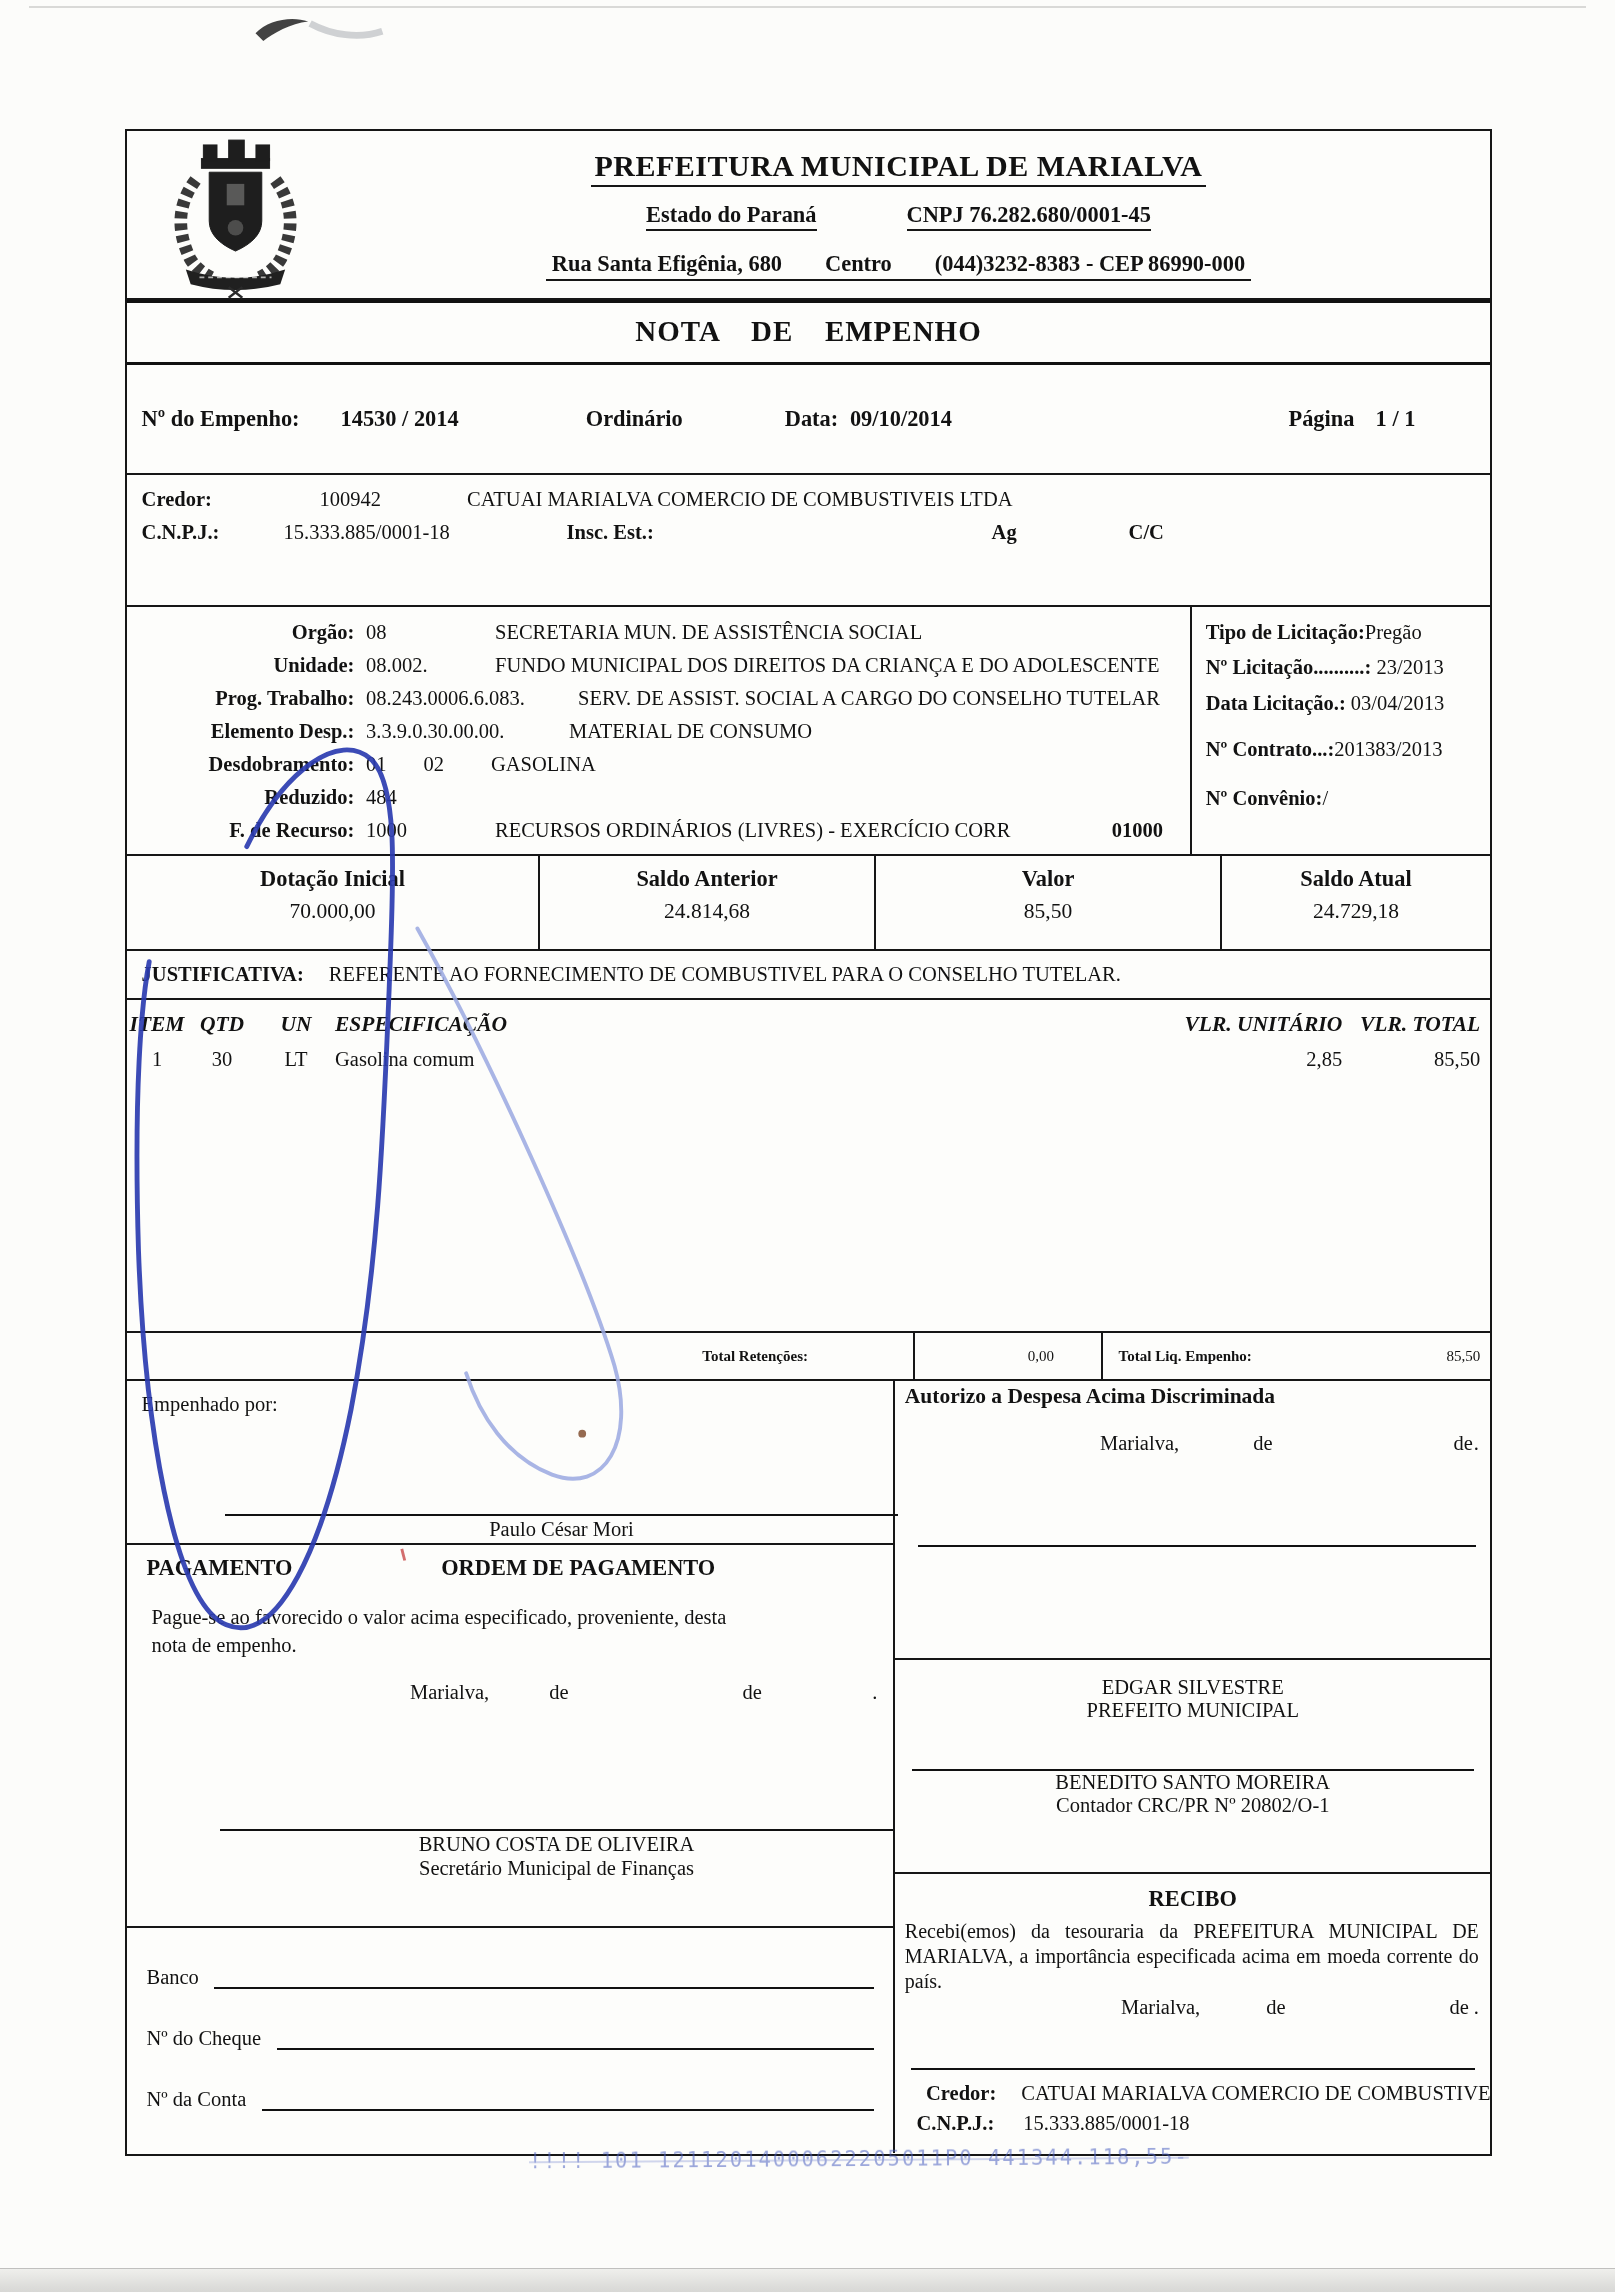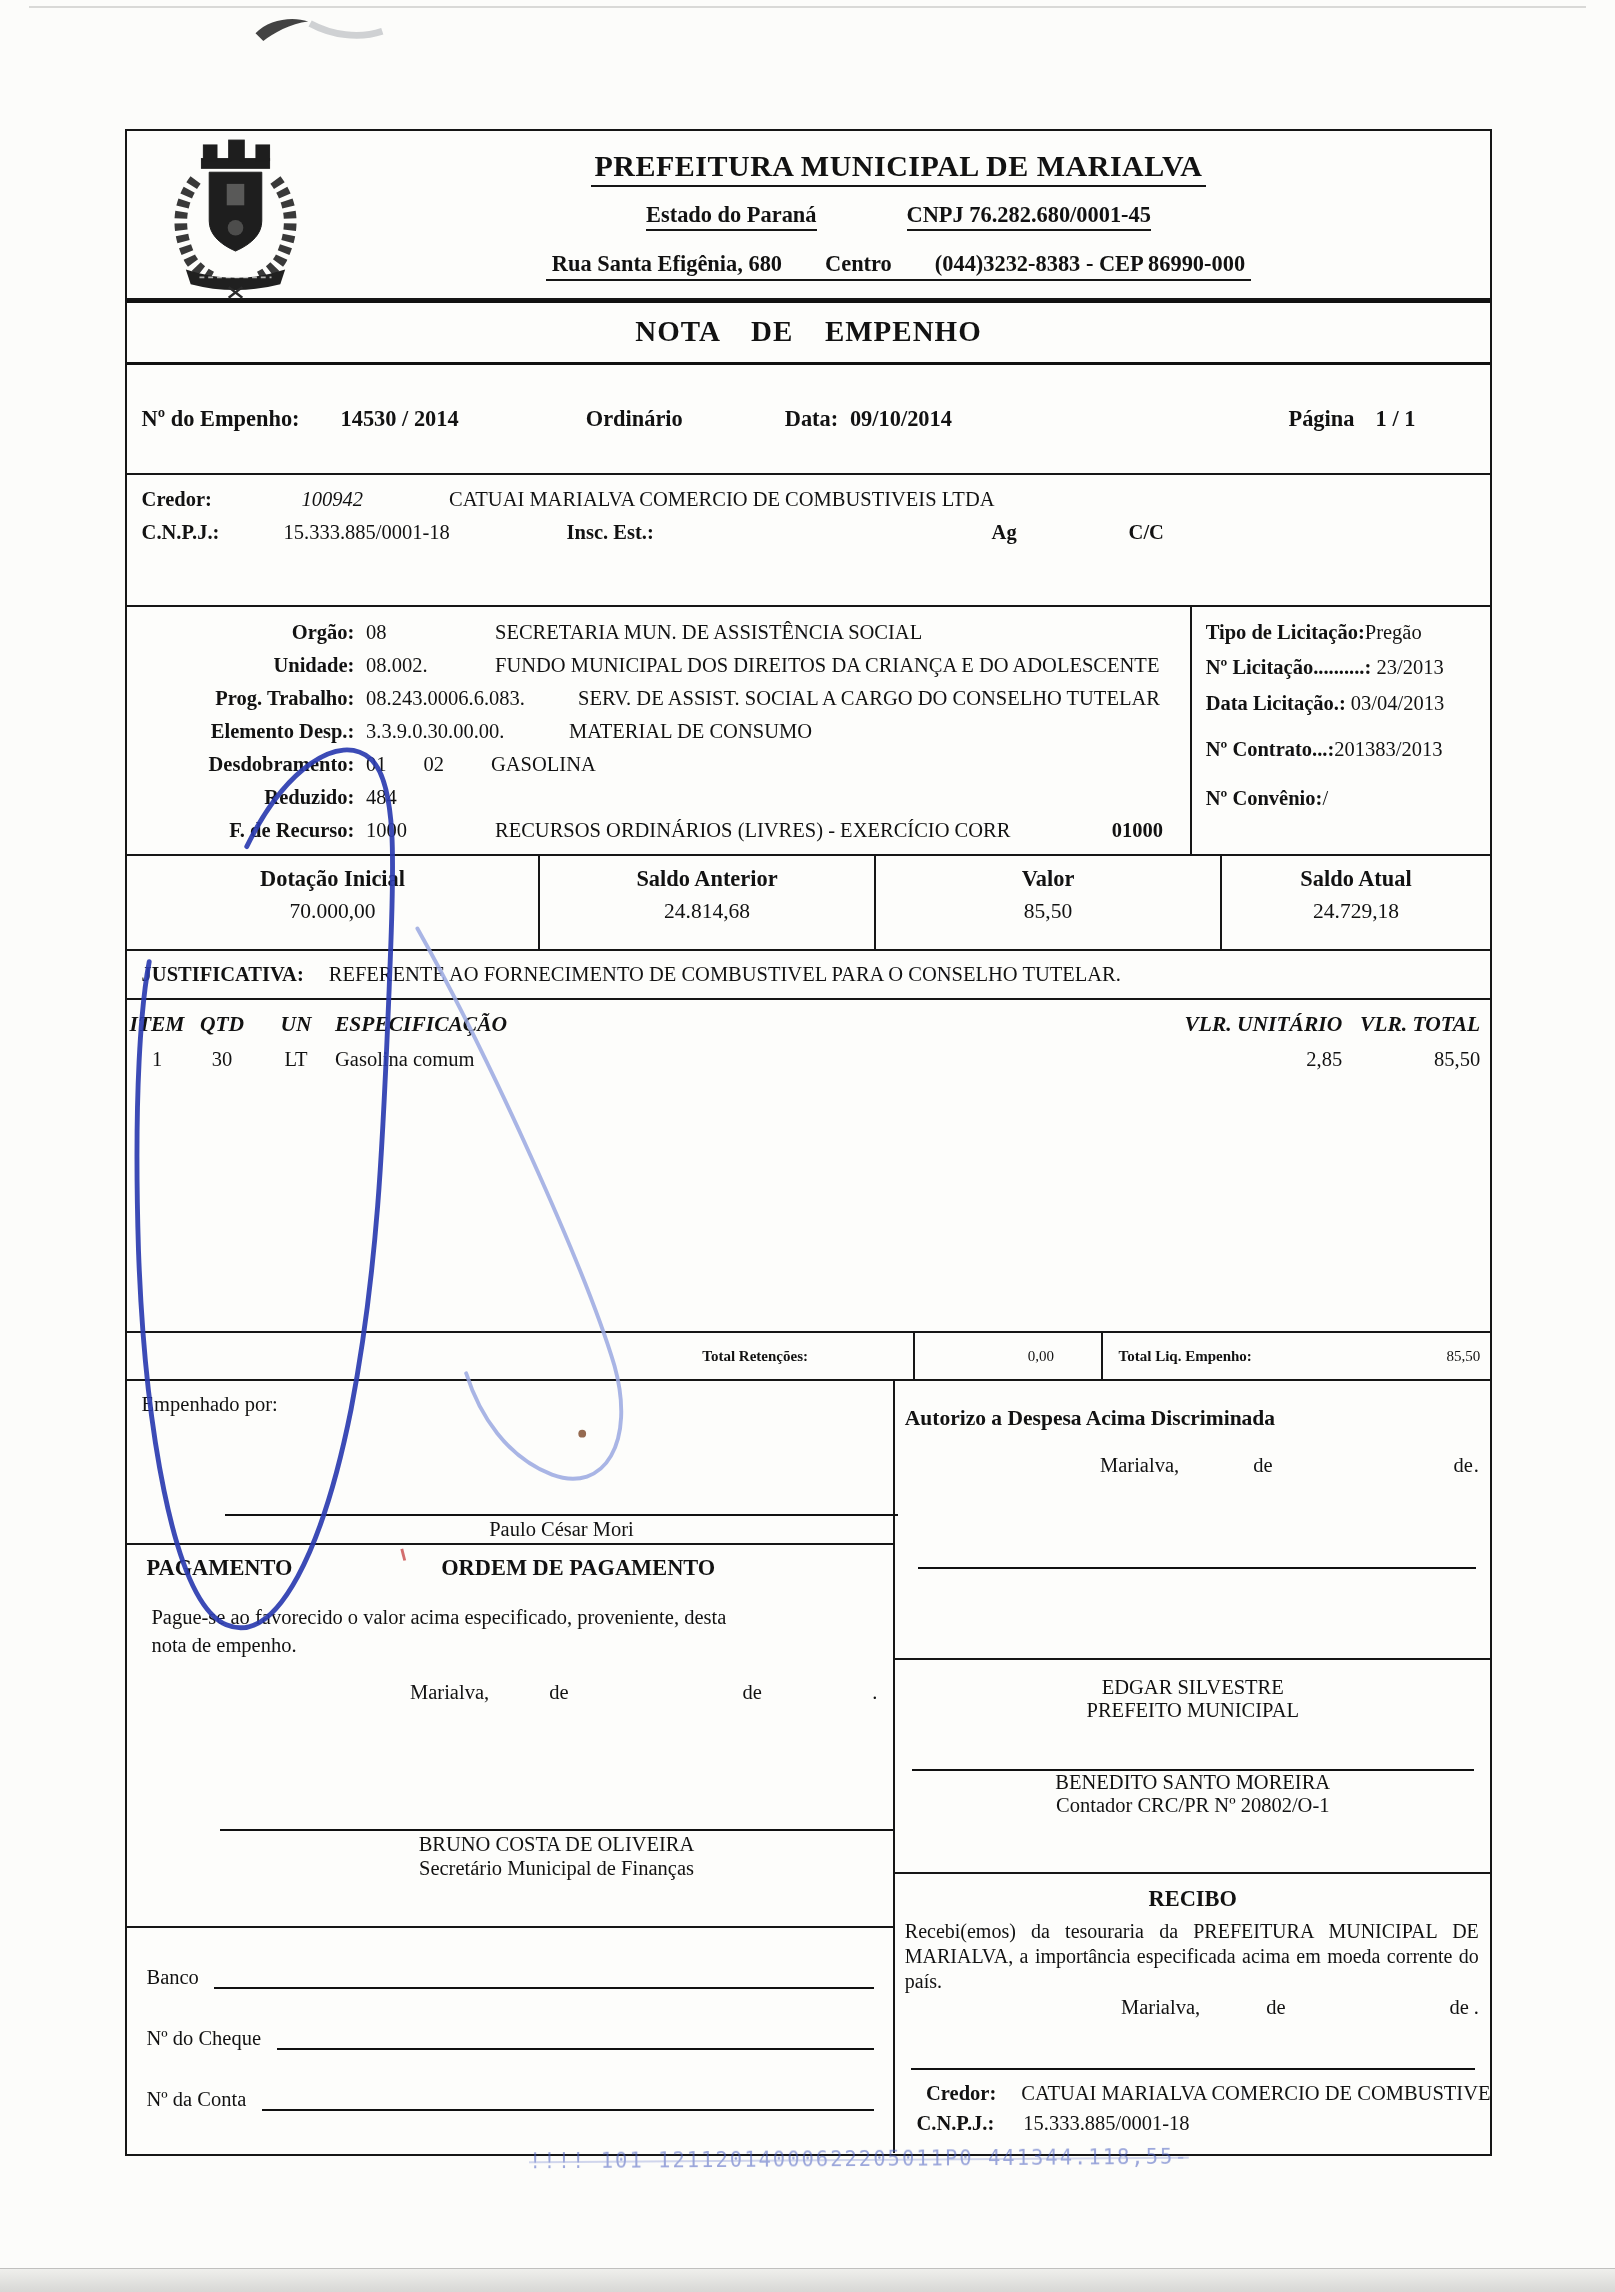--- a/index.html
+++ b/index.html
@@ -40,21 +40,21 @@
   .emp-type { font-weight:bold; margin-left:127px; }
   .emp-data { font-weight:bold; margin-left:102px; }
   .emp-date { font-weight:bold; margin-left:11.7px; }
   .emp-page { font-weight:bold; margin-left:auto; margin-right:60px; }
   .emp-page .pgv { margin-left:15.6px; }
 
   
   .credor-sec { height:132px; border-bottom:2.9px solid #161616; padding:7.8px 0 0 14.6px; font-size:20.5px; }
   .cr-row { display:flex; height:33px; align-items:center; position:relative; }
   .cr-label { font-weight:bold; width:115px; }
-  .cr-code { margin-left:45px;font-style:italic; }
+  .cr-code { margin-left:63px; }
   .cr-name { margin-left:86px; }
   .cr-end-val { margin-left:27px; }
   .cr-cnpj-val { margin-left:27px; width:224px; }
   .cr-insc { font-weight:bold; margin-left:59px; }
   .cr-ag { position:absolute; left:850px; font-weight:bold; }
   .cr-cc { position:absolute; left:987px; font-weight:bold; }
 
   
   .orgao-sec { height:249px; border-bottom:2.9px solid #161616; display:flex; }
   .class-left { flex:1; padding-top:8.8px; font-size:20.5px; }
@@ -129,21 +129,21 @@
   .dl-left .dl-dot { margin-left:auto; margin-right:15.6px; }
   .dl-r1 { padding-left:205px; margin-top:23.4px; }
   .dl-r1 .dl-de  { margin-left:74px; }
   .dl-r1 .dl-de2 { margin-left:181px; }
   .dl-r1 .dl-dot { margin-left:auto; margin-right:11.7px; }
   .dl-r2 { padding-left:226px; margin-top:2px; }
   .dl-r2 .dl-de  { margin-left:66px; }
   .dl-r2 .dl-de2 { margin-left:164px; }
   .dl-r2 .dl-dot { margin-left:auto; margin-right:11.7px; }
 
-  .rbox1 { height:279px; border-bottom:2.9px solid #161616; padding-top:25px; }
+  .rbox1 { height:279px; border-bottom:2.9px solid #161616; padding-top:3px; }
   .rb1-title { font-weight:bold; font-size:21.5px; padding-left:9.8px; }
   .rb1-sig { margin:90px 0 0 23.4px; width:558px; }
 
   .rbox2 { height:214px; border-bottom:2.9px solid #161616; padding-top:15.6px; text-align:center; }
   .rb2-sig { margin:47px auto 0 auto; width:562px; }
 
   .rbox3 { height:280px; }
   .rb3-title { text-align:center; font-weight:bold; font-size:22.4px; margin-top:11.7px; }
   .rb3-text { margin:7.8px 11.7px 0 9.8px; text-align:justify; font-size:20px; line-height:1.25; }
   .rb3-sig { margin:49px 0 0 15.6px; width:564px; }

